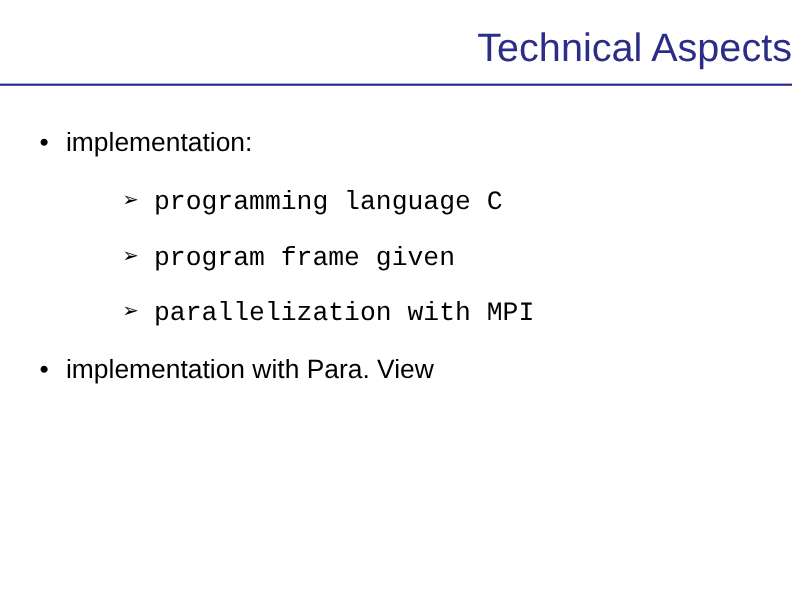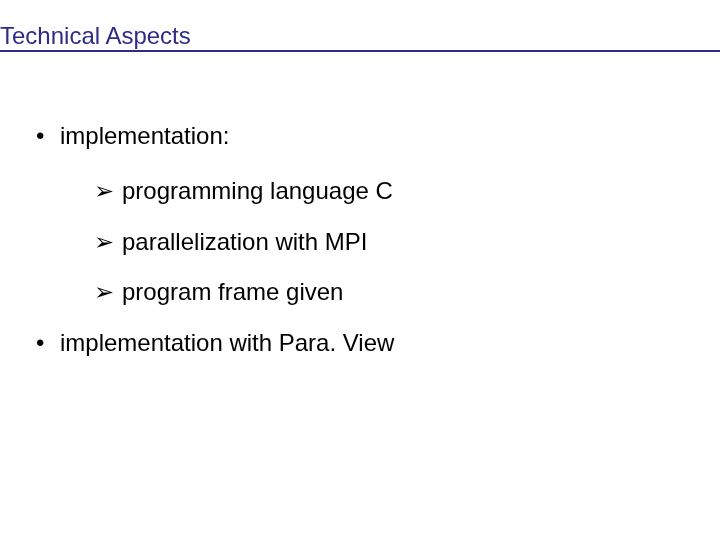--- a/index.html
+++ b/index.html
@@ -12,45 +12,47 @@
     color: #000000;
     overflow: hidden;
   }
   .slide {
     width: 720px;
     height: 540px;
     position: relative;
     box-sizing: border-box;
   }
   .title {
-    text-align: left;
-    font-size: 24px;
+    text-align: right;
+    font-size: 36px;
     color: #2c2d86;
     padding-top: 22px;
+    padding-bottom: 12px;
     font-weight: 400;
   }
   .rule {
     border: none;
     border-top: 2px solid #2c2d86;
     margin: 0;
   }
   .body {
-    padding: 70px 0 0 36px;
+    padding: 38px 0 0 36px;
     font-size: 24px;
     line-height: 1.2;
   }
   .lvl1 {
     margin: 0 0 26px 0;
   }
   .lvl1 .bullet {
     display: inline-block;
     width: 24px;
   }
   .lvl2 {
-    margin: 0 0 22px 58px;
+    margin: 0 0 22px 76px;
+    font-family: Liberation Mono, monospace;
   }
   .lvl2 .arrow {
     display: inline-block;
     width: 28px;
   }
   .block2 {
     margin-top: 4px;
   }
 </style>
 </head>
@@ -66,24 +68,24 @@
 
     <div class="lvl1">
       <span class="bullet">•</span><span>implementation:</span>
     </div>
 
     <div class="block2">
       <div class="lvl2">
         <span class="arrow">➢</span><span>programming language C</span>
       </div>
       <div class="lvl2">
-        <span class="arrow">➢</span><span>parallelization with MPI</span>
+        <span class="arrow">➢</span><span>program frame given</span>
       </div>
       <div class="lvl2">
-        <span class="arrow">➢</span><span>program frame given</span>
+        <span class="arrow">➢</span><span>parallelization with MPI</span>
       </div>
     </div>
 
     <div class="lvl1">
       <span class="bullet">•</span><span>implementation with Para. View</span>
     </div>
 
   </div>
 </div>
 

